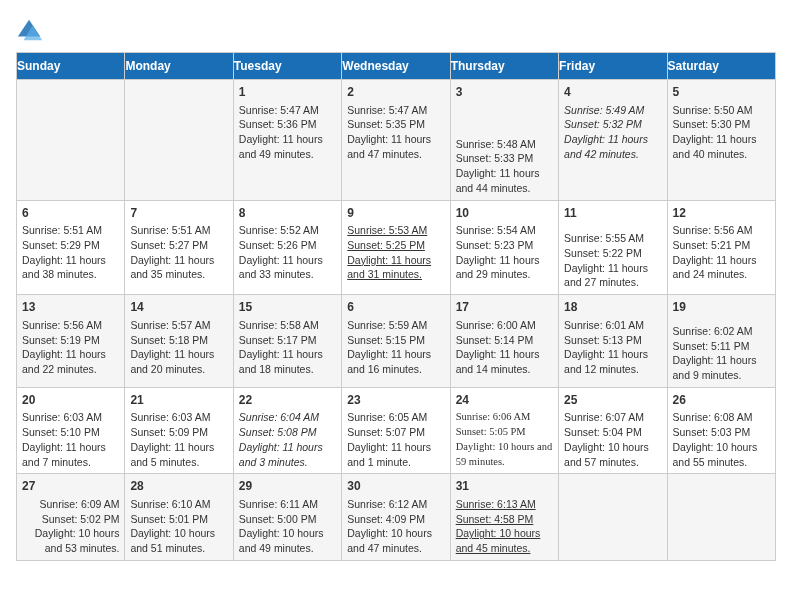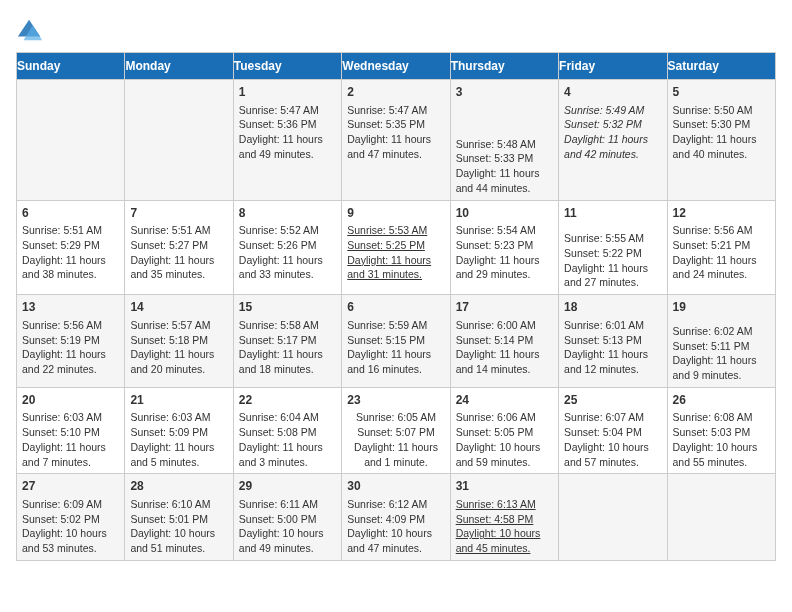--- a/index.html
+++ b/index.html
@@ -242,53 +242,53 @@
 Daylight: 11 hours and 7 minutes.</div>
         </td>
         <td>
           <span class="day-num">21</span>
           <div class="cell-content" style="white-space: pre-line;">Sunrise: 6:03 AM
 Sunset: 5:09 PM
 Daylight: 11 hours and 5 minutes.</div>
         </td>
         <td>
           <span class="day-num">22</span>
-          <div class="cell-content" style="white-space: pre-line;">Sunrise: 6:04 AM
+          <div class="cell-content" style="white-space: pre-line; font-style: italic;">Sunrise: 6:04 AM
 Sunset: 5:08 PM
 Daylight: 11 hours and 3 minutes.</div>
         </td>
         <td>
           <span class="day-num">23</span>
-          <div class="cell-content" style="white-space: pre-line; text-align: center;">Sunrise: 6:05 AM
+          <div class="cell-content" style="white-space: pre-line;">Sunrise: 6:05 AM
 Sunset: 5:07 PM
 Daylight: 11 hours and 1 minute.</div>
         </td>
         <td>
           <span class="day-num">24</span>
-          <div class="cell-content" style="white-space: pre-line;">Sunrise: 6:06 AM
+          <div class="cell-content" style="white-space: pre-line; font-family: Liberation Serif, serif;">Sunrise: 6:06 AM
 Sunset: 5:05 PM
 Daylight: 10 hours and 59 minutes.</div>
         </td>
         <td>
           <span class="day-num">25</span>
           <div class="cell-content" style="white-space: pre-line;">Sunrise: 6:07 AM
 Sunset: 5:04 PM
 Daylight: 10 hours and 57 minutes.</div>
         </td>
         <td>
           <span class="day-num">26</span>
           <div class="cell-content" style="white-space: pre-line;">Sunrise: 6:08 AM
 Sunset: 5:03 PM
 Daylight: 10 hours and 55 minutes.</div>
         </td>
       </tr>
       <tr>
         <td>
           <span class="day-num">27</span>
-          <div class="cell-content" style="white-space: pre-line;">Sunrise: 6:09 AM
+          <div class="cell-content" style="white-space: pre-line; text-align: right;">Sunrise: 6:09 AM
 Sunset: 5:02 PM
 Daylight: 10 hours and 53 minutes.</div>
         </td>
         <td>
           <span class="day-num">28</span>
           <div class="cell-content" style="white-space: pre-line;">Sunrise: 6:10 AM
 Sunset: 5:01 PM
 Daylight: 10 hours and 51 minutes.</div>
         </td>
         <td>

